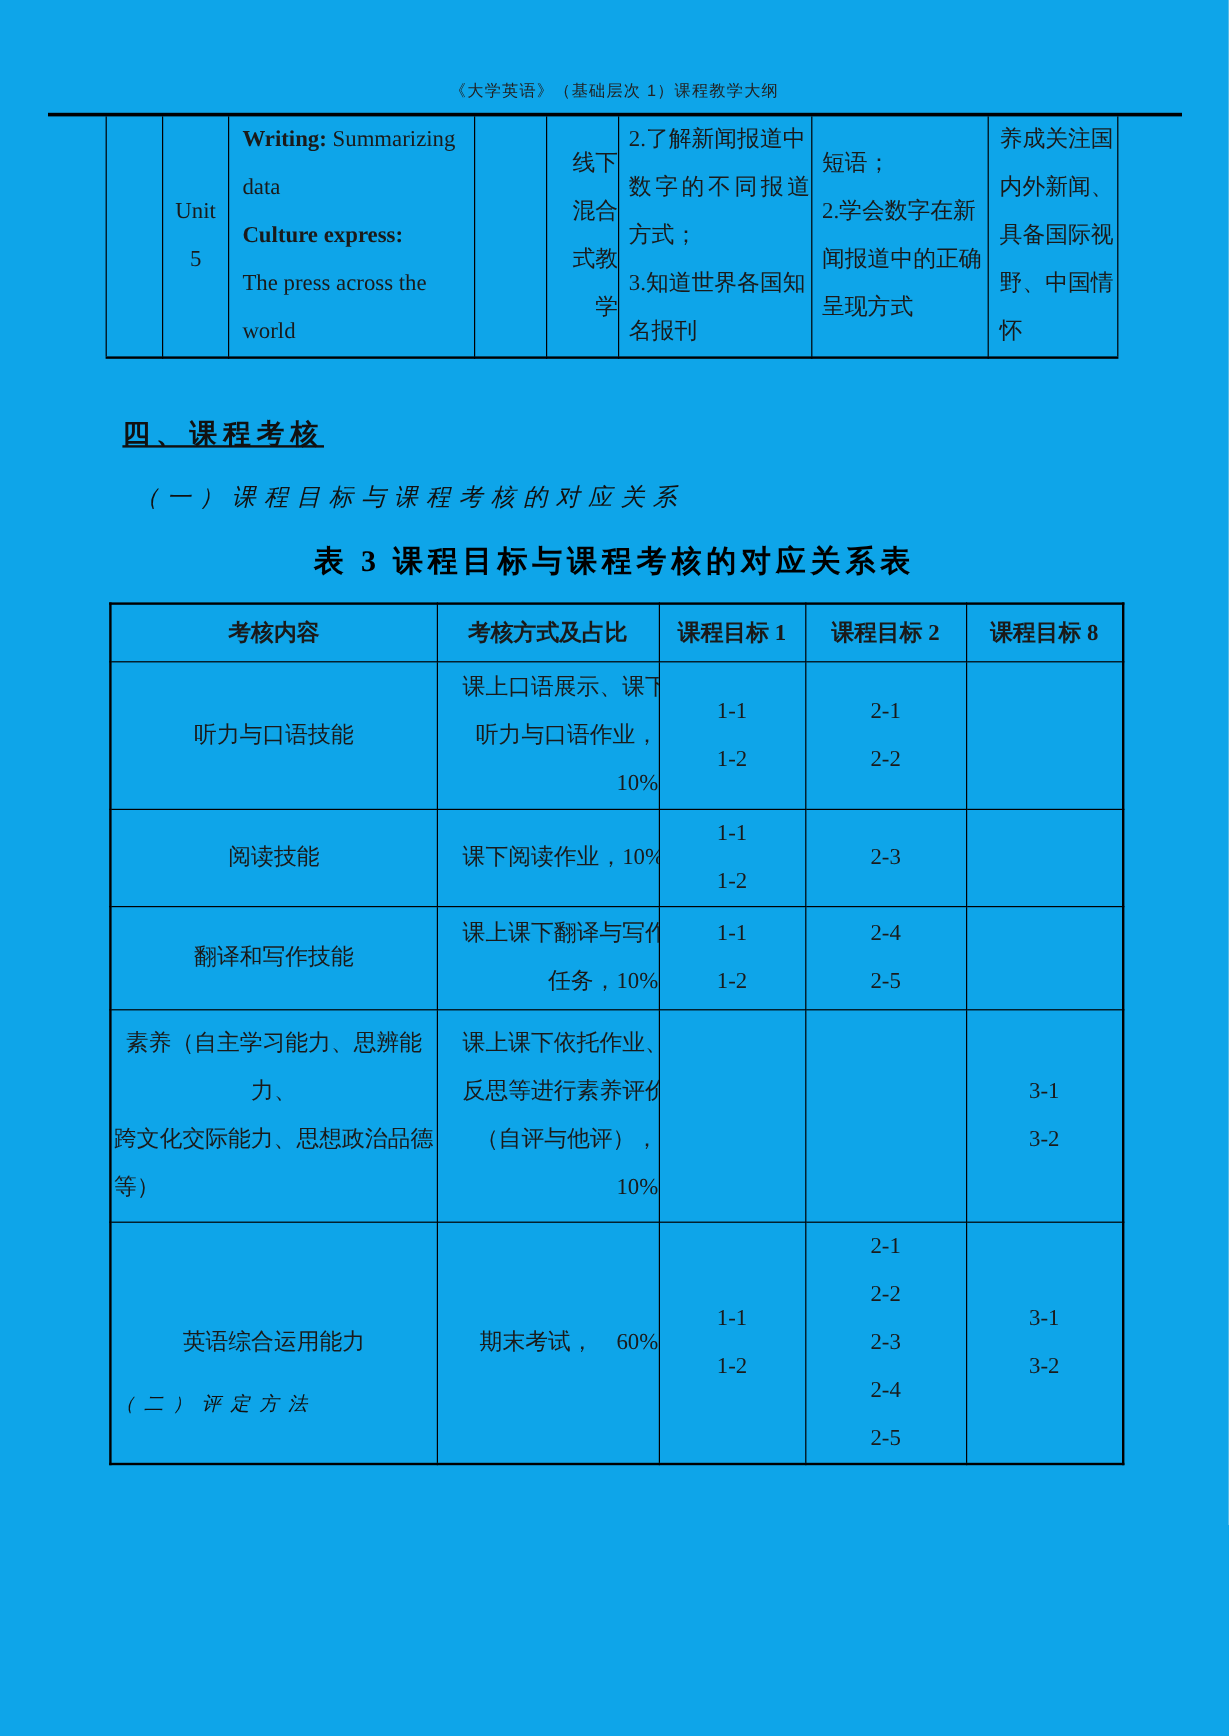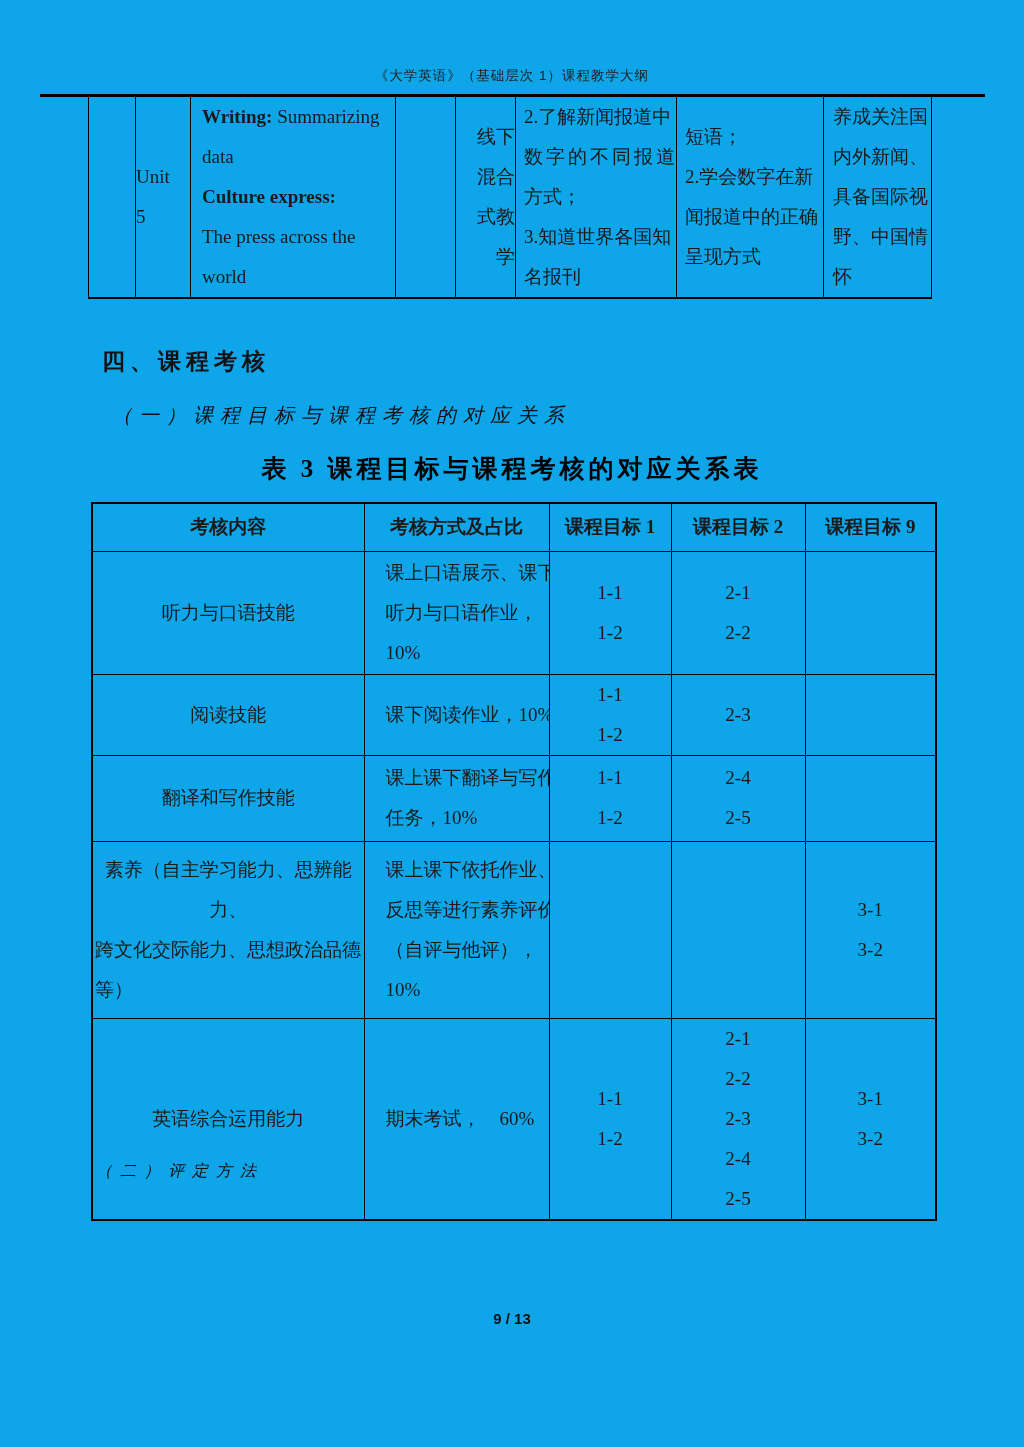--- a/index.html
+++ b/index.html
@@ -18,50 +18,50 @@
   table{border-collapse:collapse;table-layout:fixed;}
   td,th{border:1px solid #000;padding:0;vertical-align:middle;font-size:19px;font-weight:normal;overflow:hidden;}
   .ln{line-height:40px;white-space:nowrap;}
   .ln.l{text-align:left;}
   .ln.j{letter-spacing:3px;}
   b{font-weight:bold;}
   
   .unit-table{position:absolute;left:88px;top:97px;width:843px;border:1px solid #000;border-top:none;border-bottom:2px solid #000;}
   .unit-table td{border-top:none;}
   .unit-table tr{height:201px;}
-  .u-unit{}
+  .u-unit{text-align:center;}
   .u-content{padding-left:11px;text-align:left;}
   .u-mode{text-align:right;}
   .u-obj{padding-left:8px;text-align:left;}
   .u-skill{padding-left:8px;text-align:left;}
   .u-lit{padding-left:9px;text-align:left;}
   
   .h1{
     position:absolute;left:102px;top:345px;
     font-family:"Liberation Sans","DejaVu Sans",sans-serif;
-    font-weight:bold;font-size:23px;line-height:32px;letter-spacing:5px;color:#111;
+    font-weight:bold;font-size:23px;line-height:32px;letter-spacing:5px;color:#111;text-decoration:underline;
   }
   .h2{position:absolute;font-style:italic;color:#111;}
   .h2a{left:112px;top:400px;font-size:20px;line-height:30px;letter-spacing:7px;}
   .h2b{left:96px;top:1156px;font-size:16px;line-height:30px;letter-spacing:8px;}
   .t3-title{
     position:absolute;left:0;top:452px;width:100%;text-align:center;
     font-weight:bold;font-size:25px;line-height:34px;letter-spacing:4px;color:#000;
   }
   
   .t3{position:absolute;left:91px;top:502px;width:844px;border:2px solid #000;}
   .t3 th{font-weight:bold;text-align:center;}
   .t3 tr.r0{height:48px;}
   .t3 tr.r1{height:123px;}
   .t3 tr.r2{height:79px;}
   .t3 tr.r3{height:86px;}
   .t3 tr.r4{height:165px;}
   .t3 tr.r5{height:200px;}
   .c-content{text-align:center;padding:8px 2px;}
-  .c-method{text-align:left;padding-left:21px;margin-top:28px;}
+  .c-method{text-align:right;padding-left:21px;margin-top:28px;}
   .c-goal{text-align:center;}
   
   .para{position:absolute;left:87px;top:1246px;width:910px;font-size:19.5px;line-height:46px;white-space:nowrap;}
   .para .big{font-size:29px;letter-spacing:5px;}
   .footer-page{
     position:absolute;left:0;top:1310px;width:100%;text-align:center;
     font-family:"Liberation Sans","DejaVu Sans",sans-serif;font-size:15px;font-weight:600;color:#111;
   }
 </style>
 </head>
@@ -139,21 +139,21 @@
         <col style="width:122px">
         <col style="width:134px">
         <col style="width:131px">
     </colgroup>
     <tbody>
         <tr class="r0">
       <th>考核内容</th>
       <th>考核方式及占比</th>
       <th>课程目标 1</th>
       <th>课程目标 2</th>
-      <th>课程目标 9</th>
+      <th>课程目标 8</th>
     </tr>
     <tr class="r1">
       <td class="c-content">
             <div class="ln">听力与口语技能</div>
           </td>
       <td class="c-method">
             <div class="ln">课上口语展示、课下</div>
             <div class="ln">听力与口语作业，</div>
             <div class="ln">10%</div>
           </td>
@@ -243,15 +243,14 @@
             <div class="ln">3-1</div>
             <div class="ln">3-2</div>
           </td>
     </tr>
   </tbody>
     </table>
 
   <div class="h2 h2b">（二）评定方法</div>
 
 
-  <div class="footer-page">9 / 13</div>
 
 </div>
 
 </body></html>

